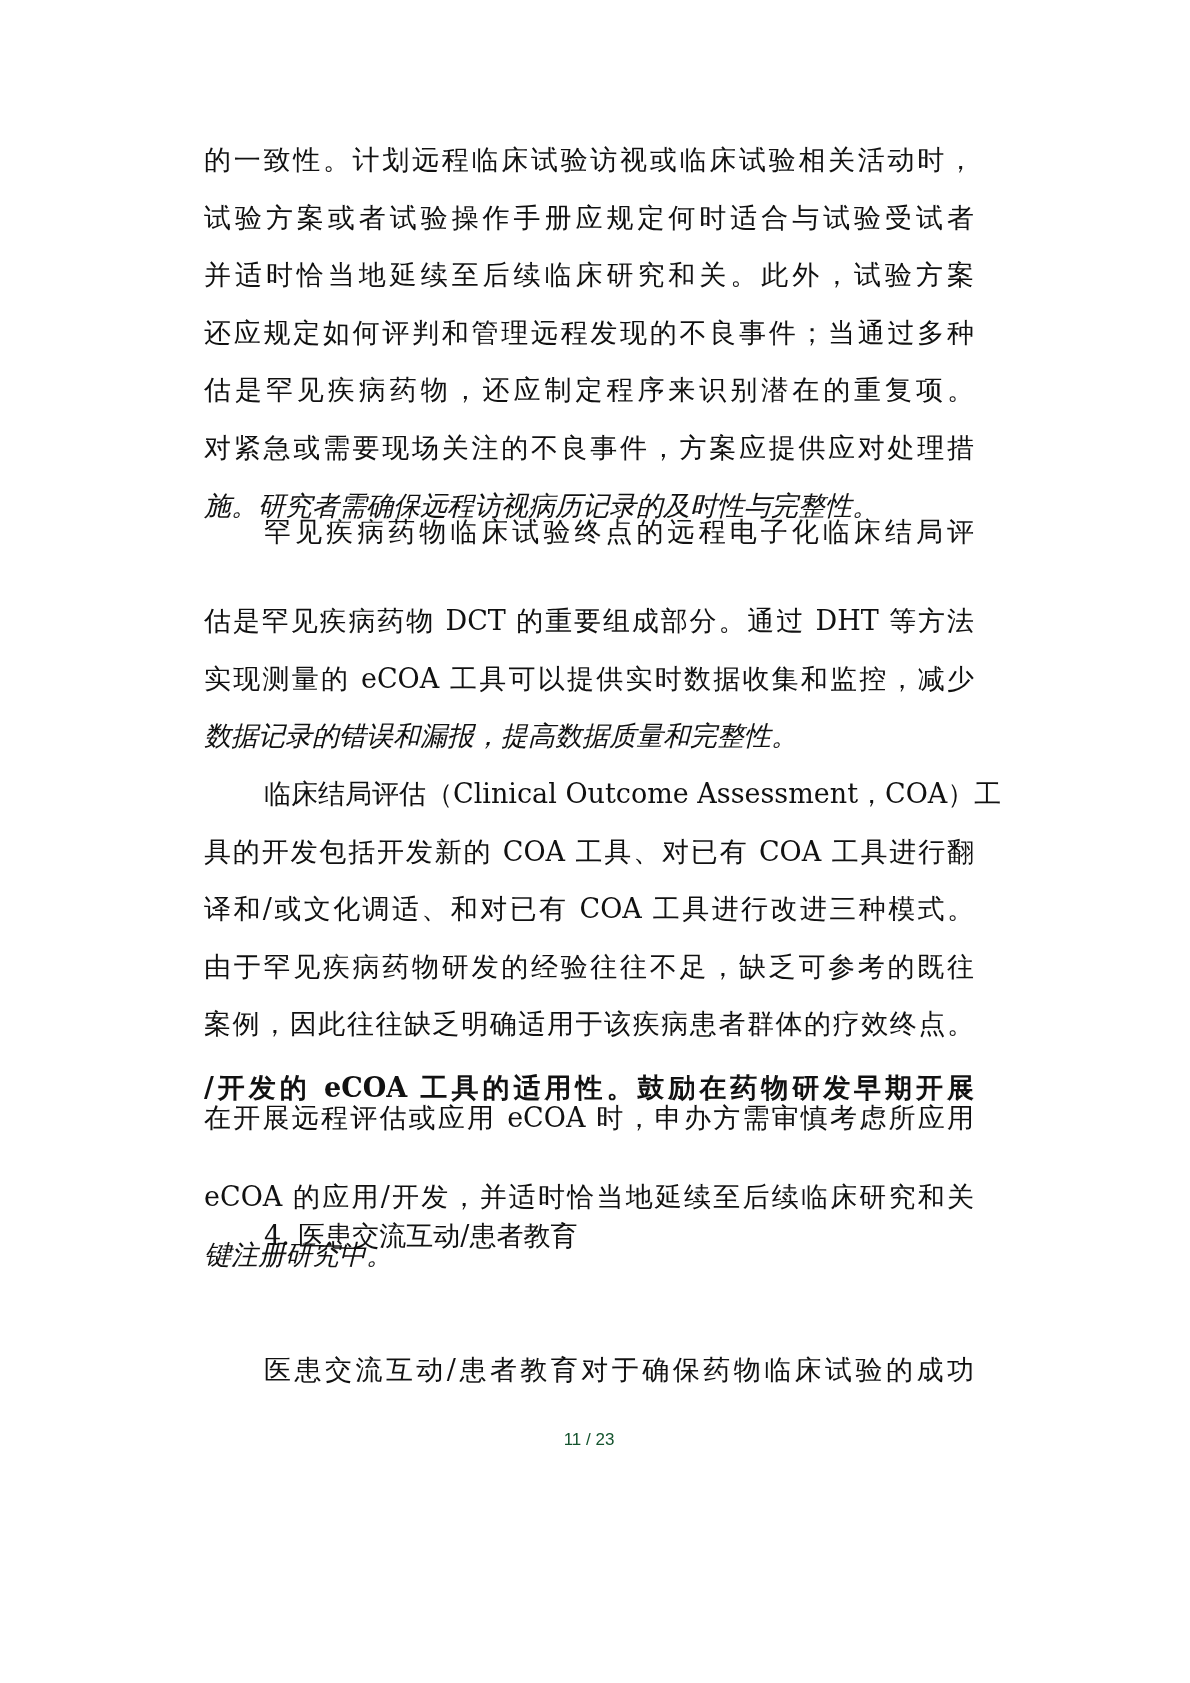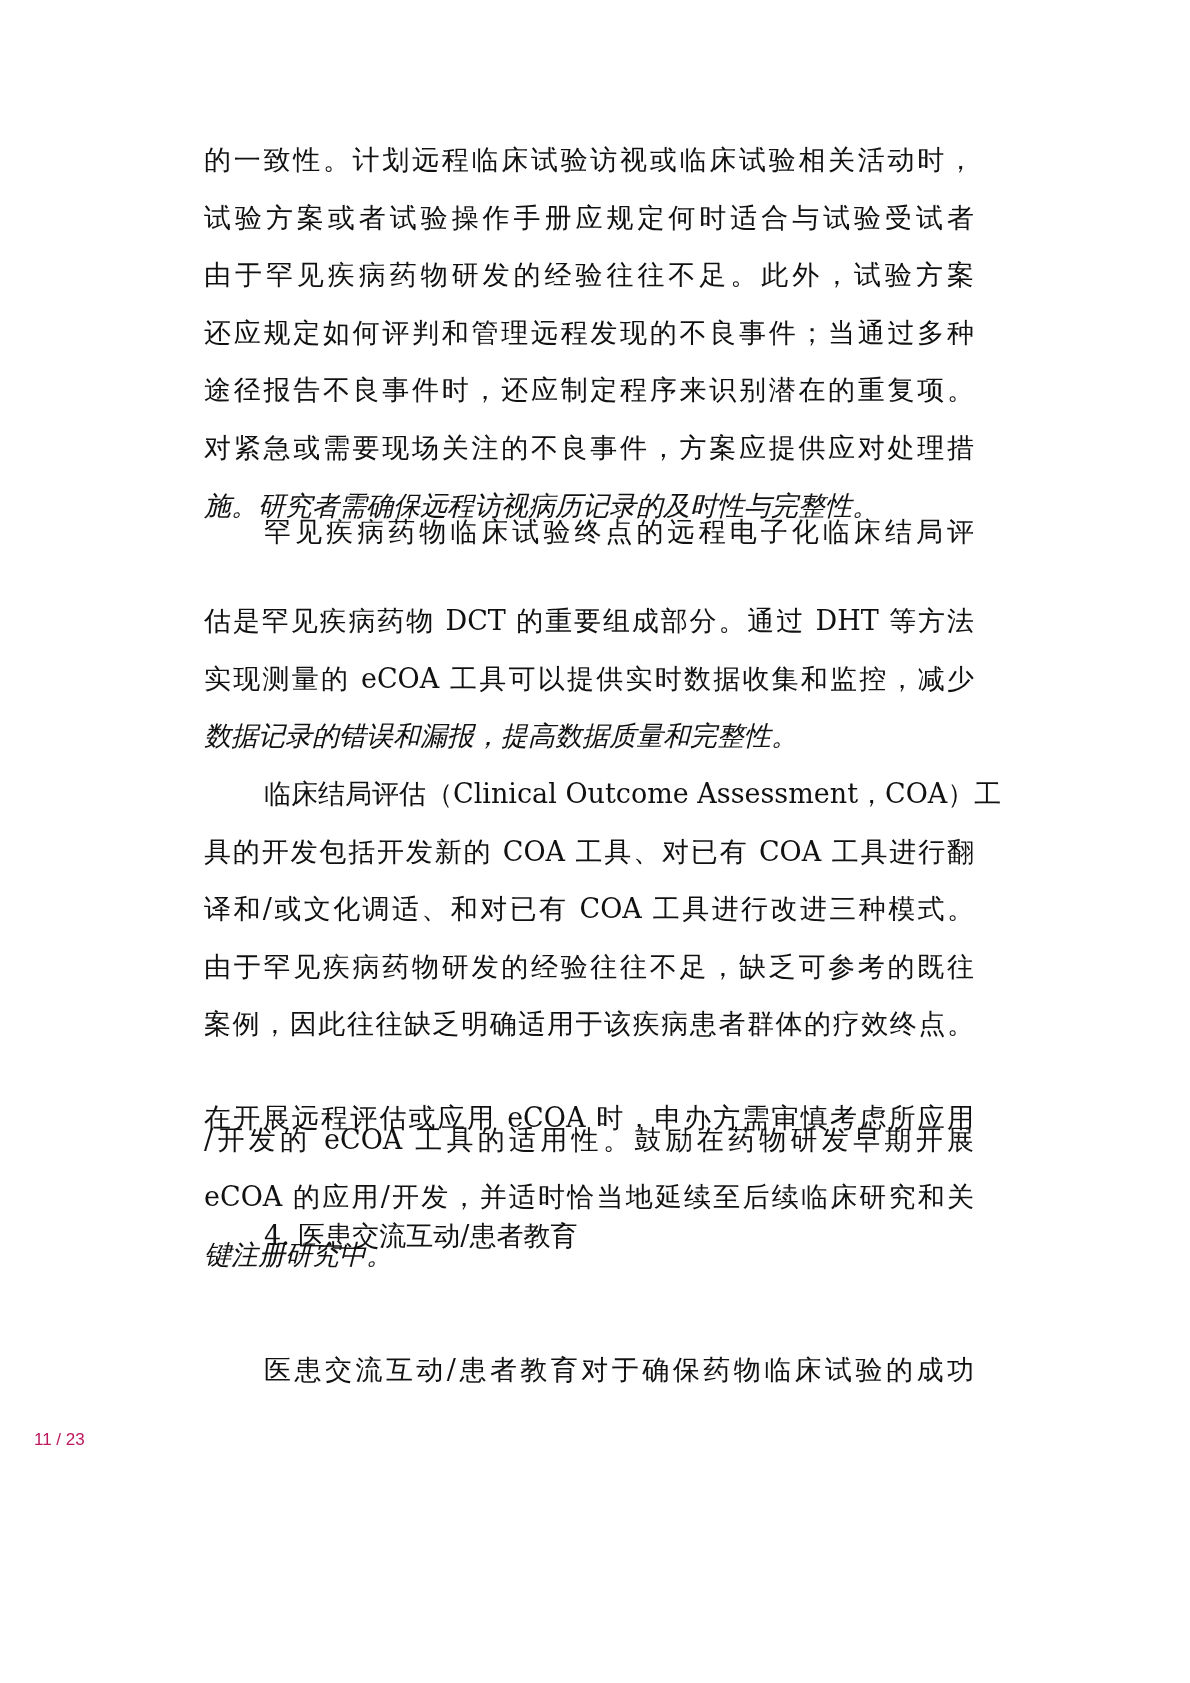--- a/index.html
+++ b/index.html
@@ -46,55 +46,56 @@
     .line.heading {
       left: 230px;
       width: 400px;
       text-align-last: left;
     }
     .page-number {
       position: absolute;
       top: 1430px;
       left: 0;
       width: 1110px;
+      text-align: center;
       font-family: "Liberation Sans", "DejaVu Sans", sans-serif;
       font-size: 17px;
-      color: #be185d;
+      color: #14532d;
     }
   </style>
 </head>
 <body>
 
 <div class="page">
 
   <div>
     <div class="line" style="top:140px;">的一致性。计划远程临床试验访视或临床试验相关活动时，</div>
     <div class="line" style="top:198px;">试验方案或者试验操作手册应规定何时适合与试验受试者</div>
-    <div class="line" style="top:255px;">由于罕见疾病药物研发的经验往往不足。此外，试验方案</div>
+    <div class="line" style="top:255px;">并适时恰当地延续至后续临床研究和关。此外，试验方案</div>
     <div class="line" style="top:313px;">还应规定如何评判和管理远程发现的不良事件；当通过多种</div>
-    <div class="line" style="top:370px;">途径报告不良事件时，还应制定程序来识别潜在的重复项。</div>
+    <div class="line" style="top:370px;">估是罕见疾病药物，还应制定程序来识别潜在的重复项。</div>
     <div class="line" style="top:428px;">对紧急或需要现场关注的不良事件，方案应提供应对处理措</div>
     <div class="line last" style="top:486px;">施。研究者需确保远程访视病历记录的及时性与完整性。</div>
   </div>
 
   <div>
     <div class="line indent" style="top:512px;">罕见疾病药物临床试验终点的远程电子化临床结局评</div>
     <div class="line" style="top:601px;">估是罕见疾病药物 DCT 的重要组成部分。通过 DHT 等方法</div>
     <div class="line" style="top:659px;">实现测量的 eCOA 工具可以提供实时数据收集和监控，减少</div>
     <div class="line last" style="top:716px;">数据记录的错误和漏报，提高数据质量和完整性。</div>
   </div>
 
   <div>
     <div class="line indent" style="top:774px;">临床结局评估（Clinical Outcome Assessment，COA）工</div>
     <div class="line" style="top:832px;">具的开发包括开发新的 COA 工具、对已有 COA 工具进行翻</div>
     <div class="line" style="top:889px;">译和/或文化调适、和对已有 COA 工具进行改进三种模式。</div>
     <div class="line" style="top:947px;">由于罕见疾病药物研发的经验往往不足，缺乏可参考的既往</div>
     <div class="line" style="top:1004px;">案例，因此往往缺乏明确适用于该疾病患者群体的疗效终点。</div>
     <div class="line" style="top:1098px;">在开展远程评估或应用 eCOA 时，申办方需审慎考虑所应用</div>
-    <div class="line" style="top:1120px;">/开发的 eCOA 工具的适用性。鼓励在药物研发早期开展</div>
+    <div class="line" style="top:1068px;font-weight:bold;">/开发的 eCOA 工具的适用性。鼓励在药物研发早期开展</div>
     <div class="line" style="top:1177px;">eCOA 的应用/开发，并适时恰当地延续至后续临床研究和关</div>
     <div class="line last" style="top:1235px;">键注册研究中。</div>
   </div>
 
   <div class="line heading" style="top:1216px;">4. 医患交流互动/患者教育</div>
 
   <div>
     <div class="line indent" style="top:1350px;">医患交流互动/患者教育对于确保药物临床试验的成功</div>
   </div>
 

